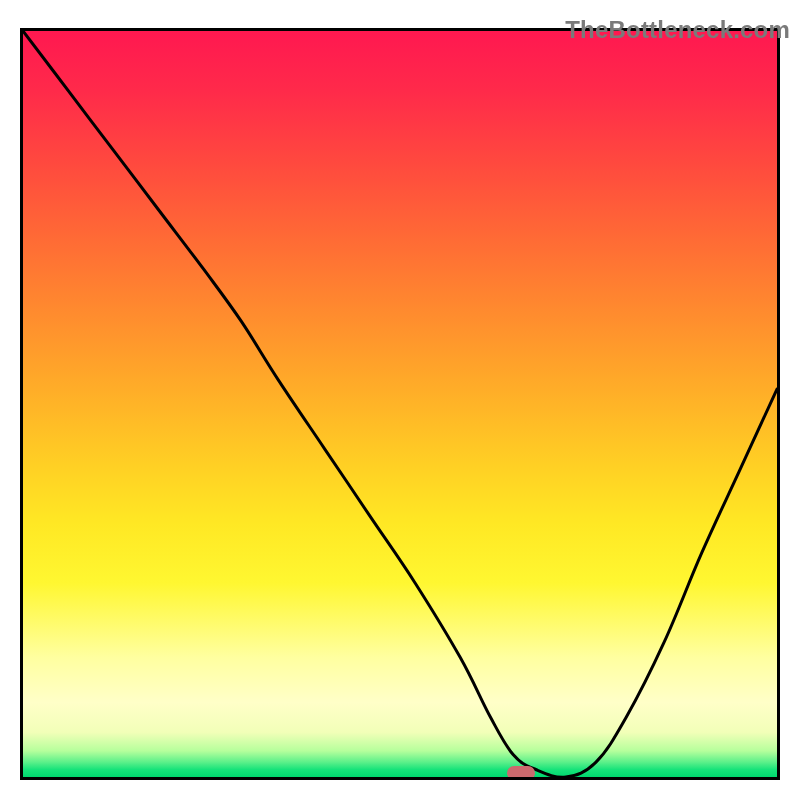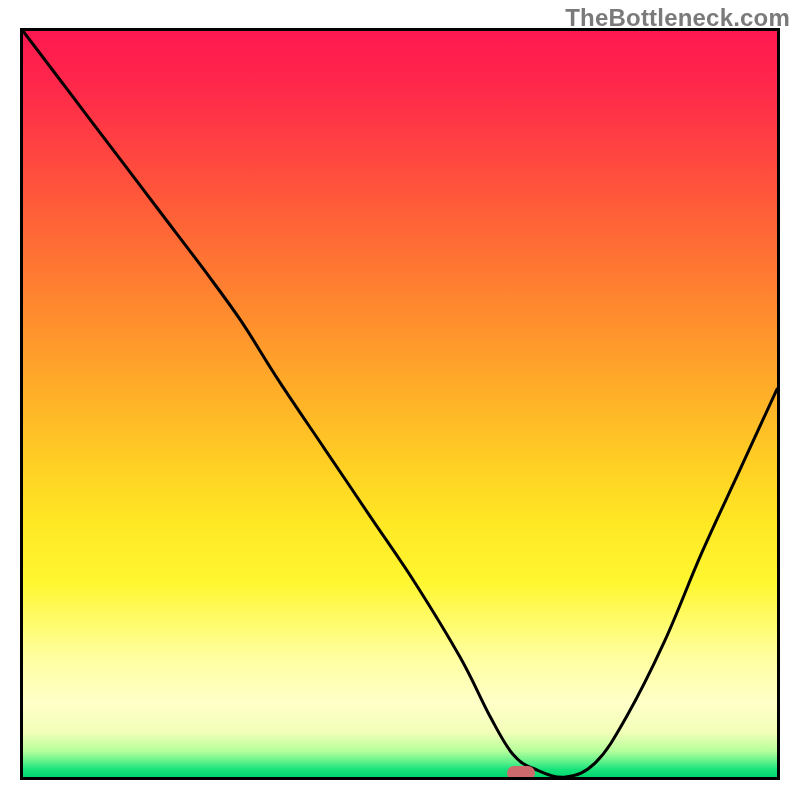--- a/index.html
+++ b/index.html
@@ -10,21 +10,21 @@
     background: #ffffff;
     font-family: Arial, Helvetica, sans-serif;
   }
   .container {
     position: relative;
     width: 800px;
     height: 800px;
   }
   .watermark {
     position: absolute;
-    top: 4px;
+    top: 16px;
     right: 10px;
     font-size: 24px;
     font-weight: bold;
     color: #7a7a7a;
     letter-spacing: 0.2px;
     z-index: 5;
     user-select: none;
   }
   .plot-area {
     position: absolute;

